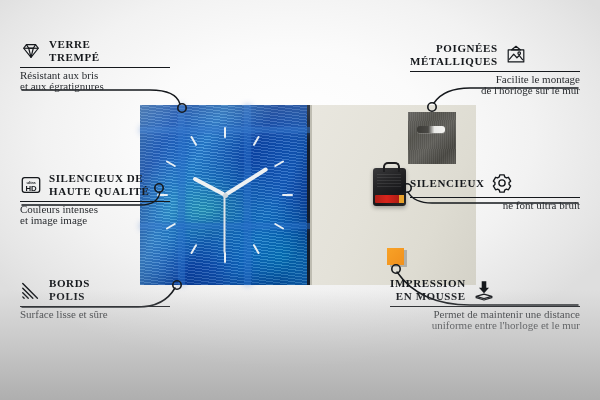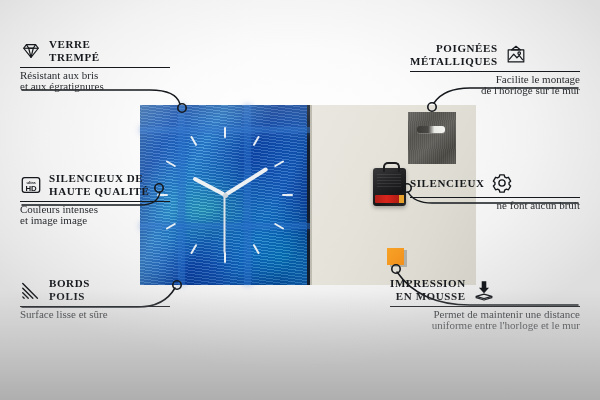--- a/index.html
+++ b/index.html
@@ -347,21 +347,21 @@
         <div class="ttl">SILENCIEUX</div>
       </div>
       <span class="ico">
         <svg viewBox="0 0 24 24" fill="none" stroke="currentColor" stroke-width="1.5" stroke-linejoin="round">
           <path d="M9.6 3.2 h4.8 l.5 2.2 1.9 1.1 2.2-.7 2.4 4.2-1.7 1.5v2.2l1.7 1.5-2.4 4.2-2.2-.7-1.9 1.1-.5 2.2H9.6l-.5-2.2-1.9-1.1-2.2.7-2.4-4.2 1.7-1.5v-2.2L2.6 10l2.4-4.2 2.2.7 1.9-1.1z"></path>
           <circle cx="12" cy="12" r="3.4"></circle>
         </svg>
       </span>
     </div>
     <div class="rule"></div>
-    <div class="desc">ne font aucun bruit</div>
+    <div class="desc">ne font ultra bruit</div>
   </div>
 
   <div class="callout co-right" style="right:20px; top:277px; width:190px;">
     <div class="head right">
       <div>
         <div class="ttl">IMPRESSION</div>
         <div class="ttl">EN MOUSSE</div>
       </div>
       <span class="ico">
         <svg viewBox="0 0 24 24" fill="none" stroke="currentColor" stroke-width="1.4" stroke-linejoin="round">

